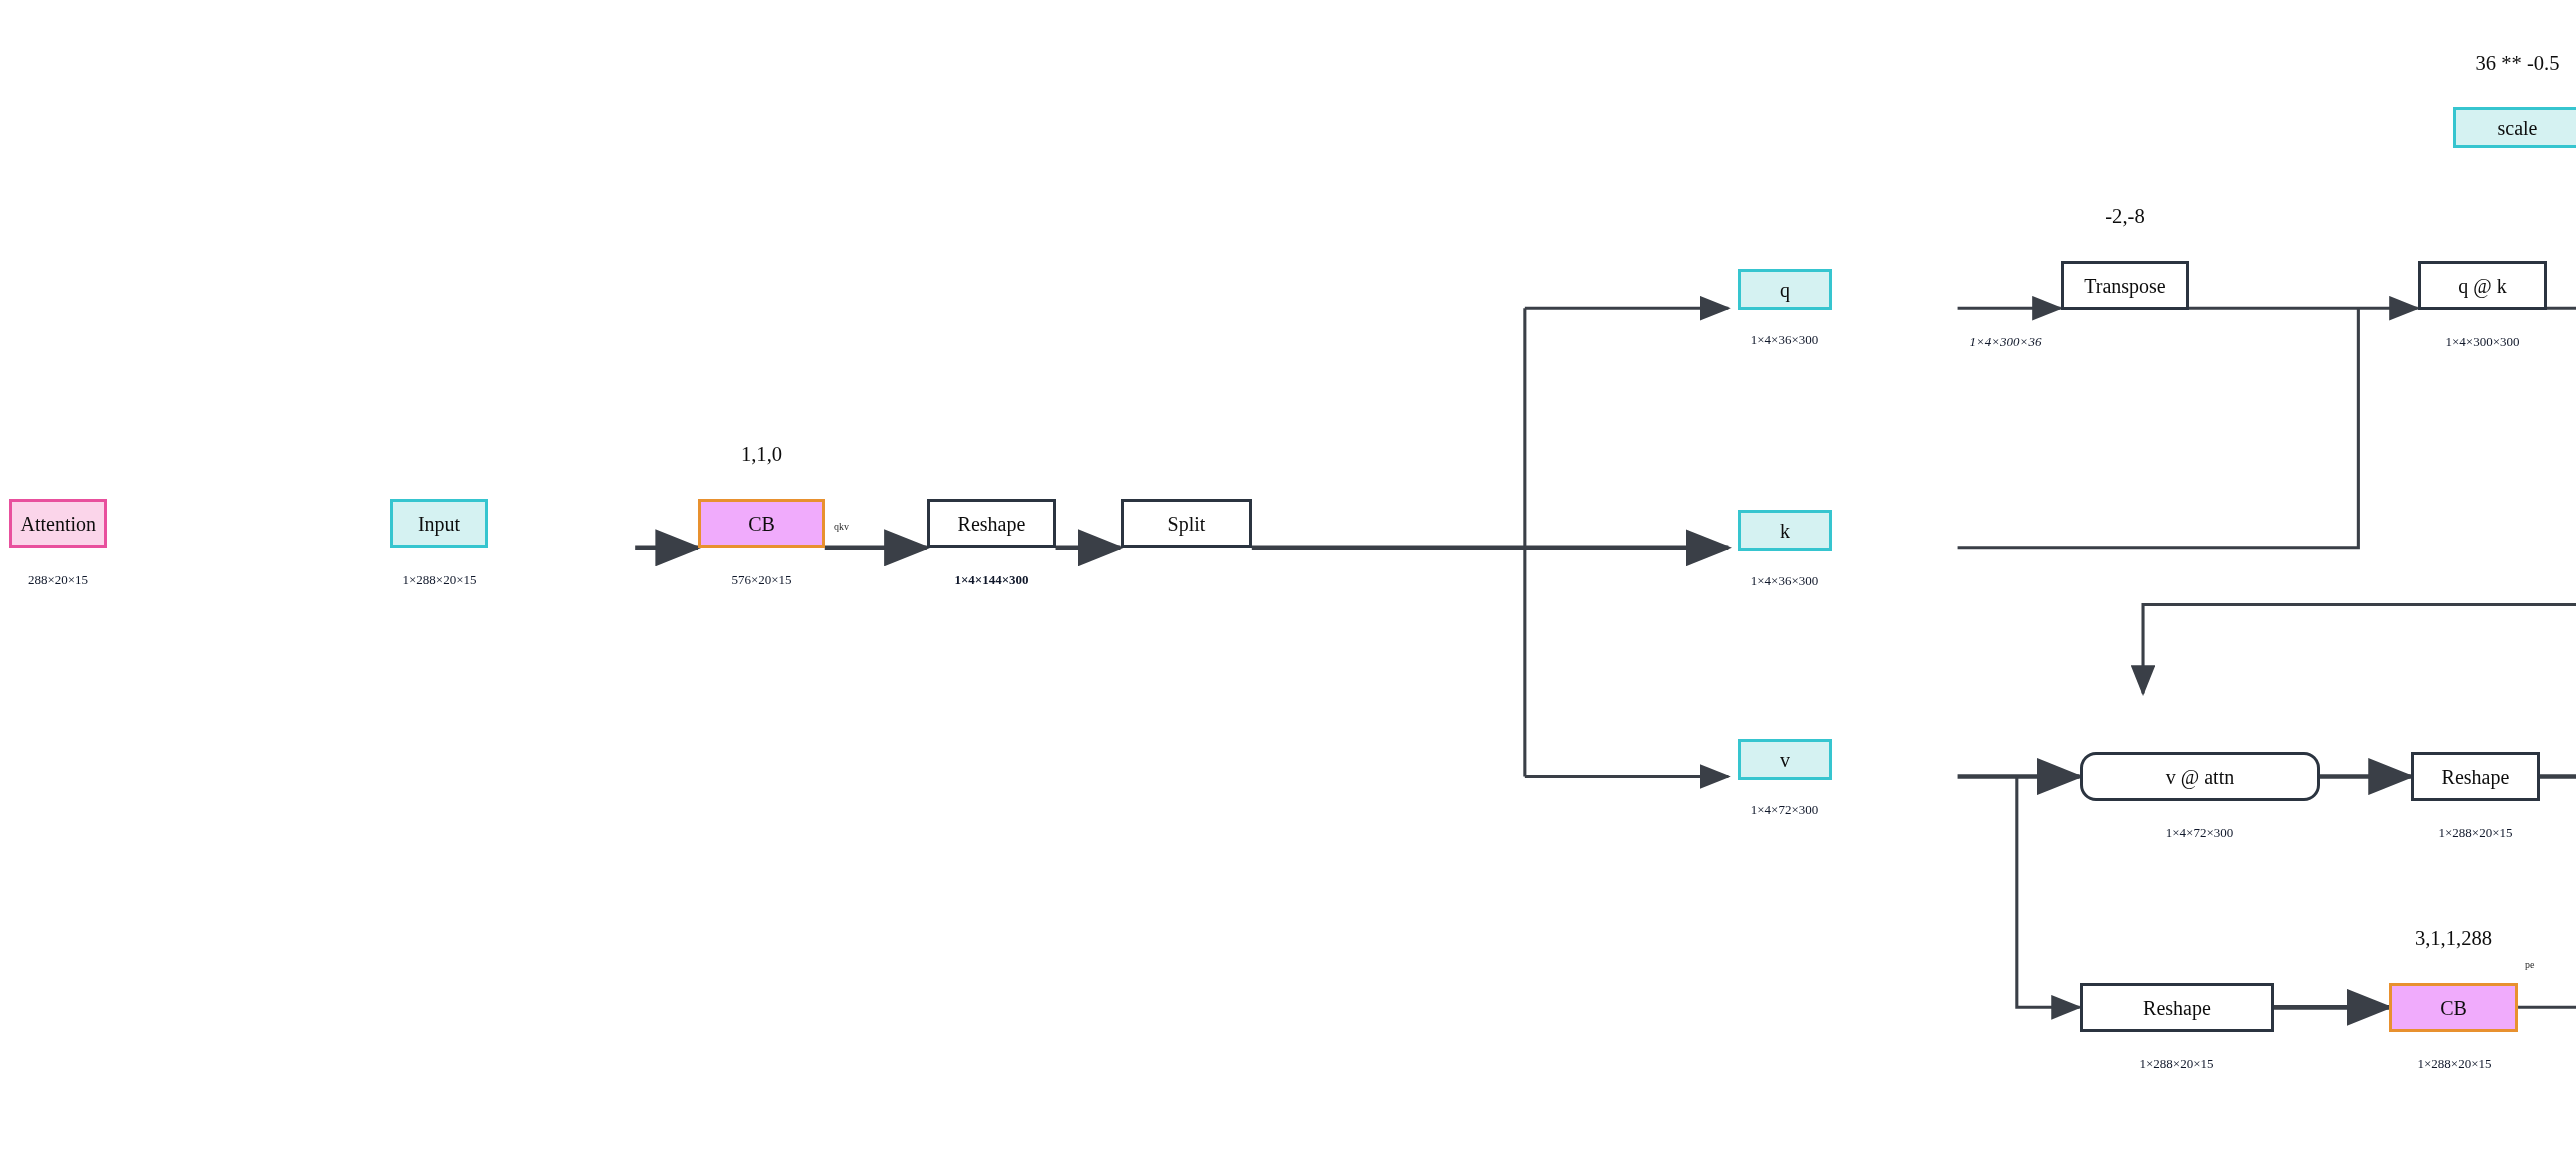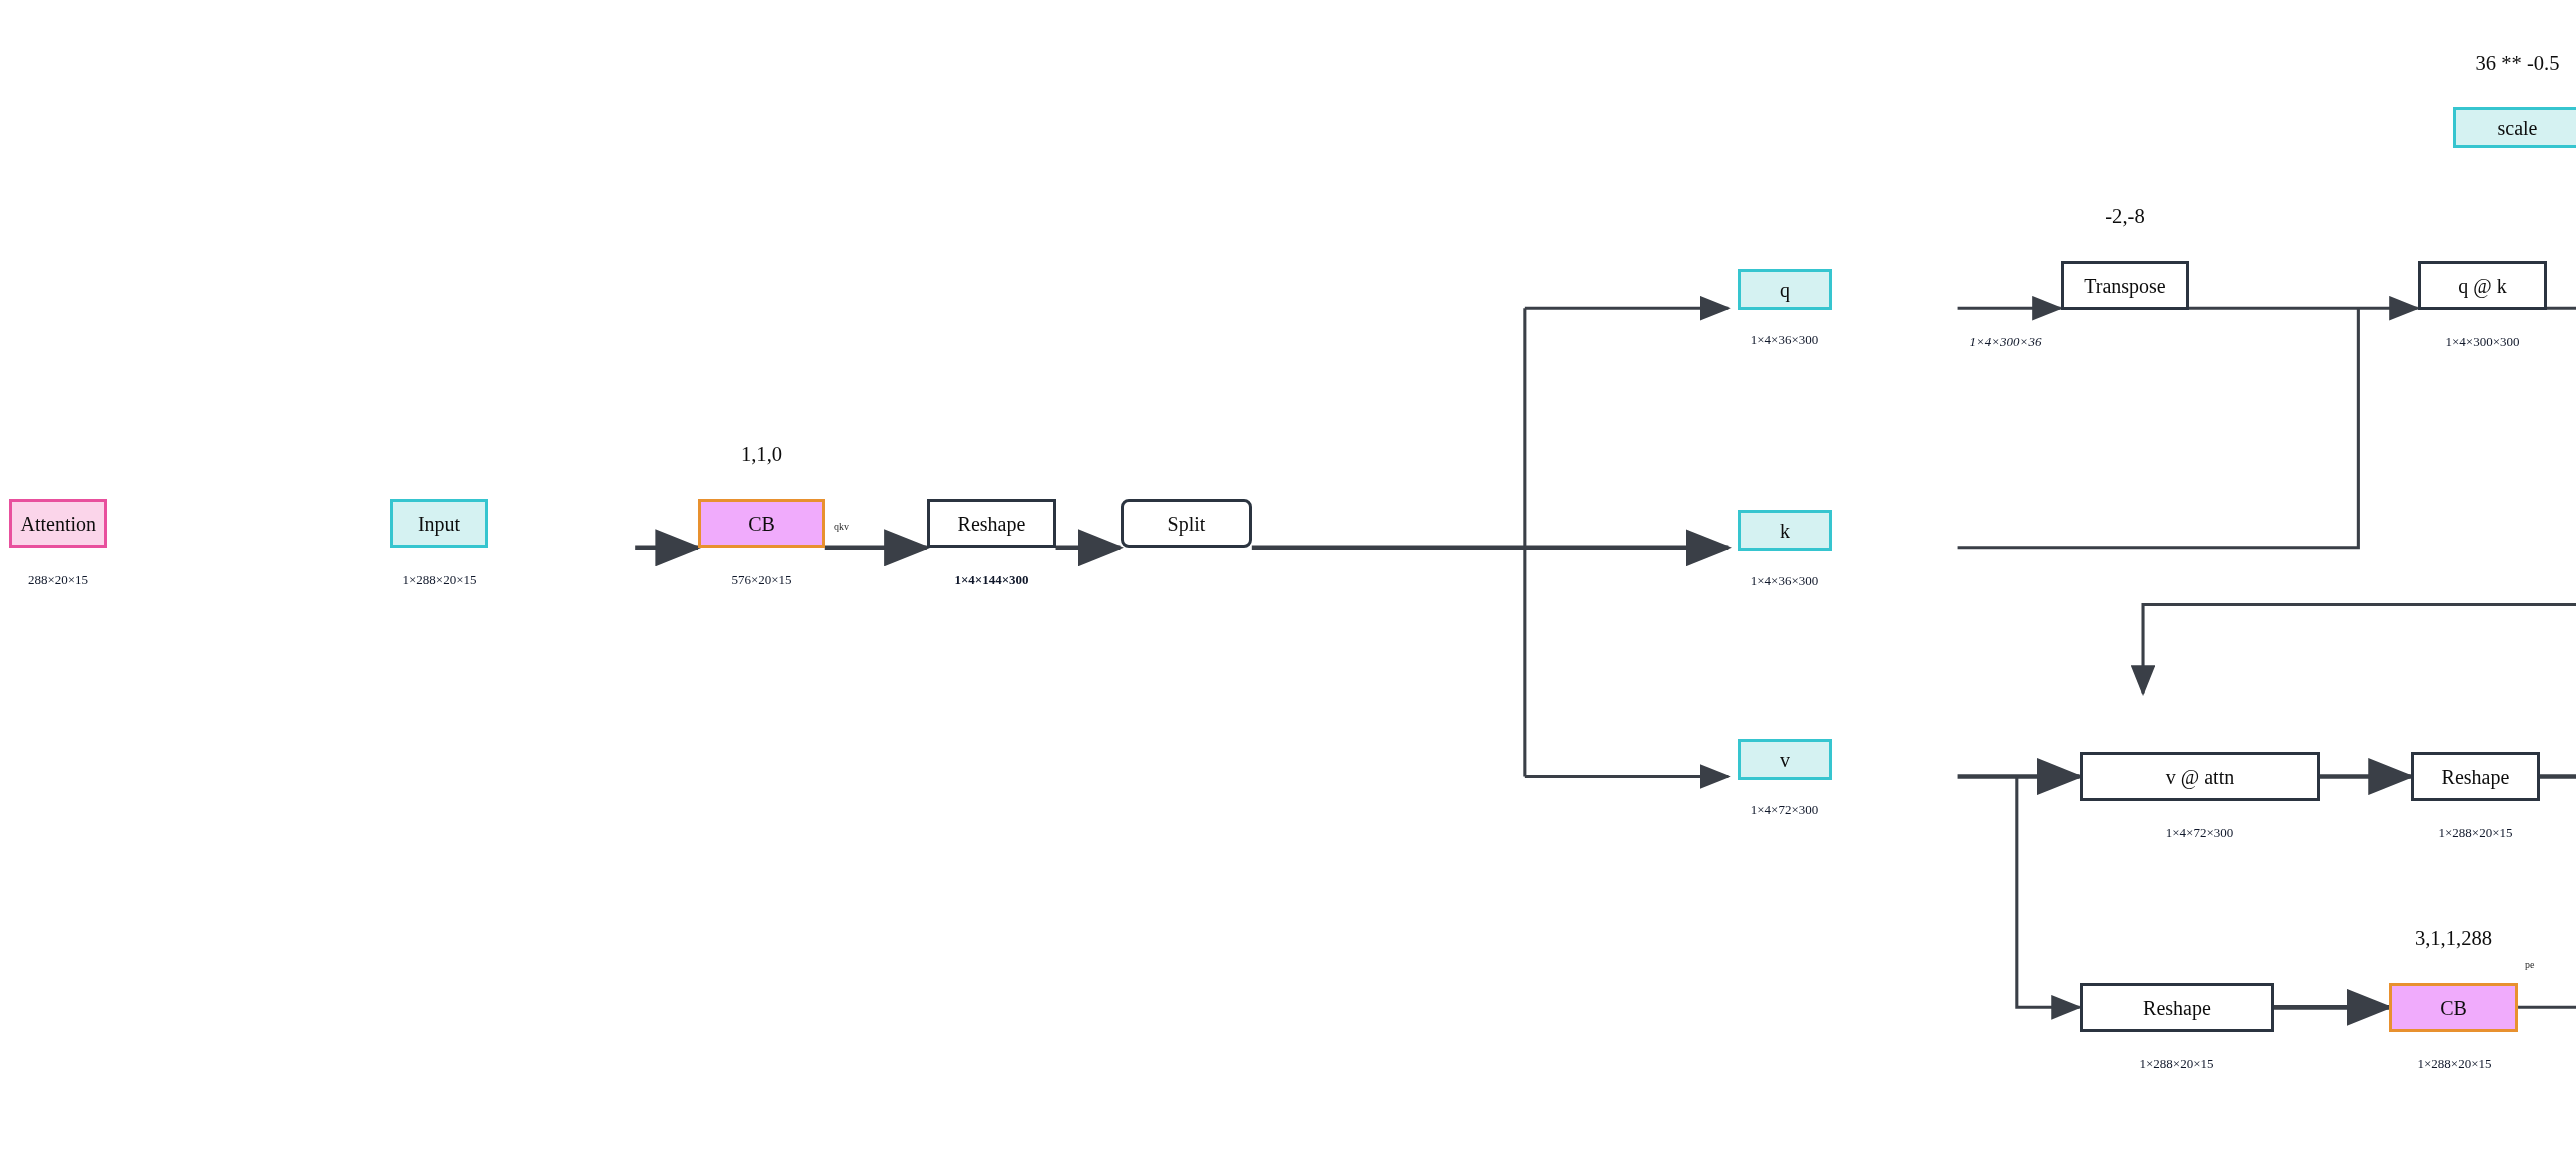--- a/index.html
+++ b/index.html
@@ -102,21 +102,21 @@
     <span class="n-label">CB</span>
   </div>
   <div class="cap" style="left:684px;top:572px;width:155px;">576×20×15</div>
   <div class="edgelab" style="left:834px;top:521px;">qkv</div>
 
   <div class="node n-plain" style="left:927px;top:499px;width:129px;height:49px;">
     <span class="n-label">Reshape</span>
   </div>
   <div class="cap" style="left:914px;top:572px;width:155px;font-weight:bold;">1×4×144×300</div>
 
-  <div class="node n-plain" style="left:1121px;top:499px;width:131px;height:49px;border-radius:8px;">
+  <div class="node n-plain" style="left:1121px;top:499px;width:131px;height:49px;">
     <span class="n-label">Split</span>
   </div>
 
   <div class="node n-cyan" style="left:1738px;top:269px;width:94px;height:41px;">
     <span class="n-label">q</span>
   </div>
   <div class="cap" style="left:1707px;top:332px;width:155px;">1×4×36×300</div>
 
   <div class="node n-cyan" style="left:1738px;top:510px;width:94px;height:41px;">
     <span class="n-label">k</span>
@@ -137,21 +137,21 @@
   <div class="toplab" style="left:2453px;top:52px;width:129px;">36 ** -0.5</div>
   <div class="node n-cyan" style="left:2453px;top:107px;width:129px;height:41px;">
     <span class="n-label">scale</span>
   </div>
 
   <div class="node n-plain" style="left:2418px;top:261px;width:129px;height:49px;">
     <span class="n-label">q @ k</span>
   </div>
   <div class="cap" style="left:2405px;top:334px;width:155px;">1×4×300×300</div>
 
-  <div class="node n-plain" style="left:2080px;top:752px;width:240px;height:49px;">
+  <div class="node n-plain" style="left:2080px;top:752px;width:240px;height:49px;border-radius:16px;">
     <span class="n-label">v @ attn</span>
   </div>
   <div class="cap" style="left:2122px;top:825px;width:155px;">1×4×72×300</div>
 
   <div class="node n-plain" style="left:2411px;top:752px;width:129px;height:49px;">
     <span class="n-label">Reshape</span>
   </div>
   <div class="cap" style="left:2398px;top:825px;width:155px;">1×288×20×15</div>
 
   <div class="node n-plain" style="left:2080px;top:983px;width:194px;height:49px;">

